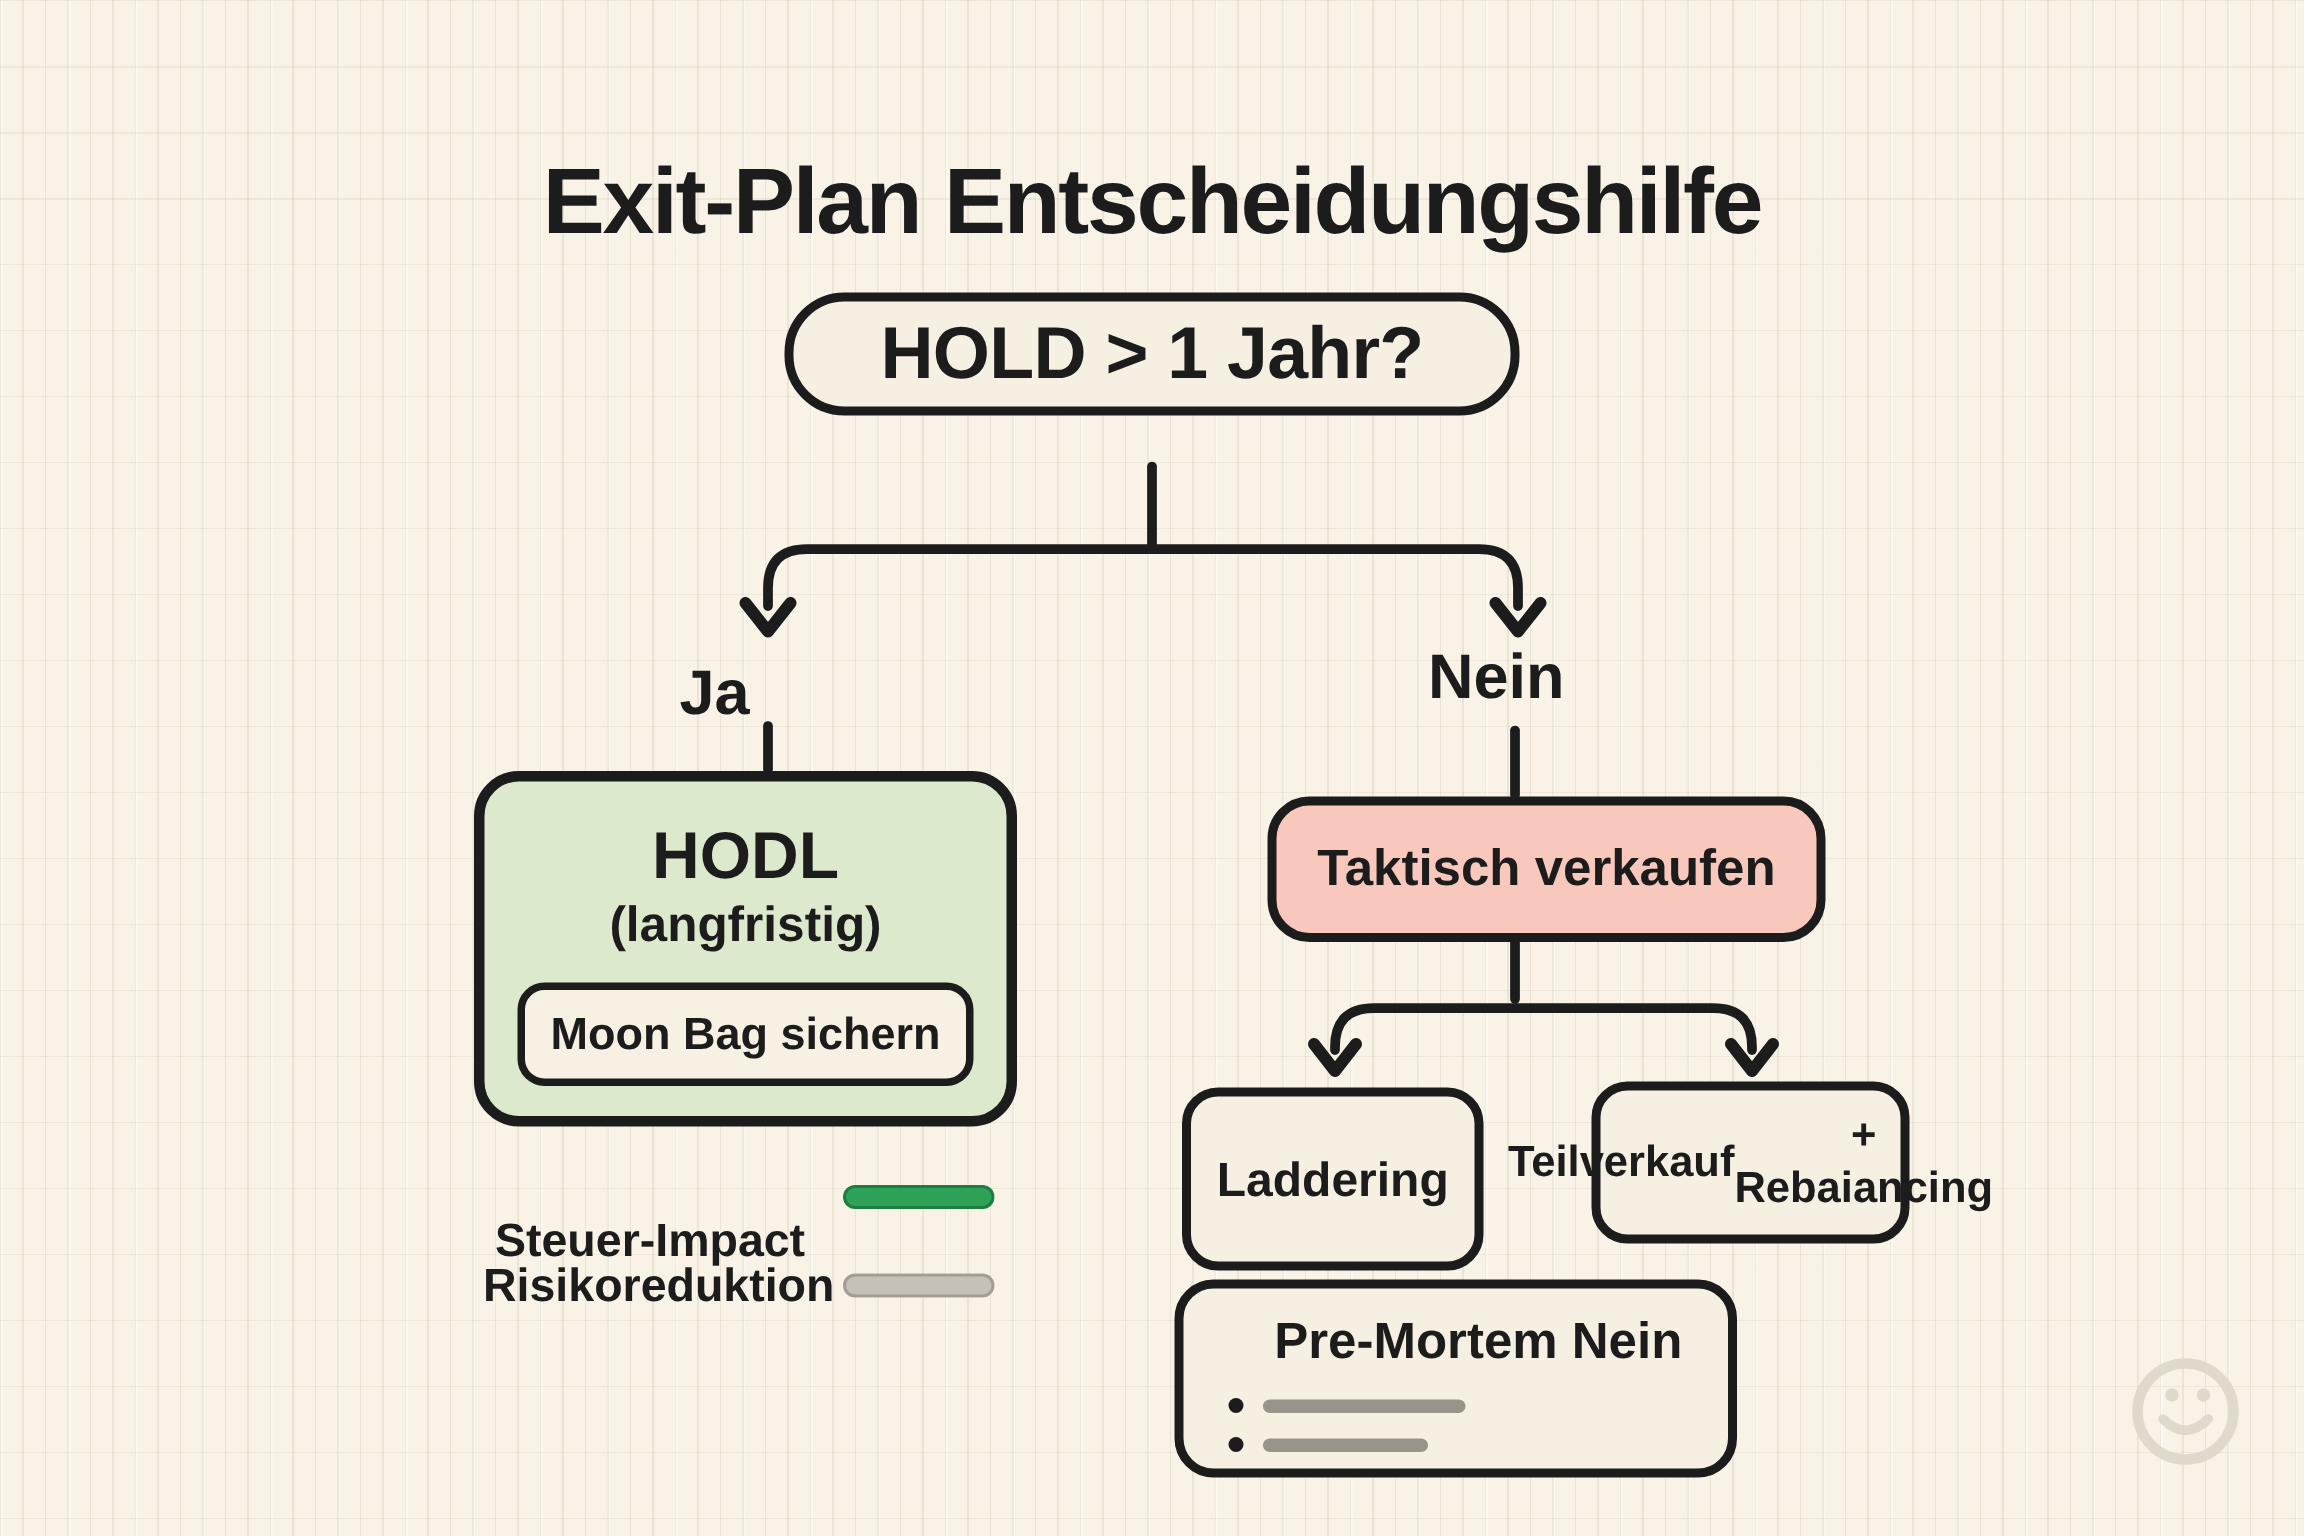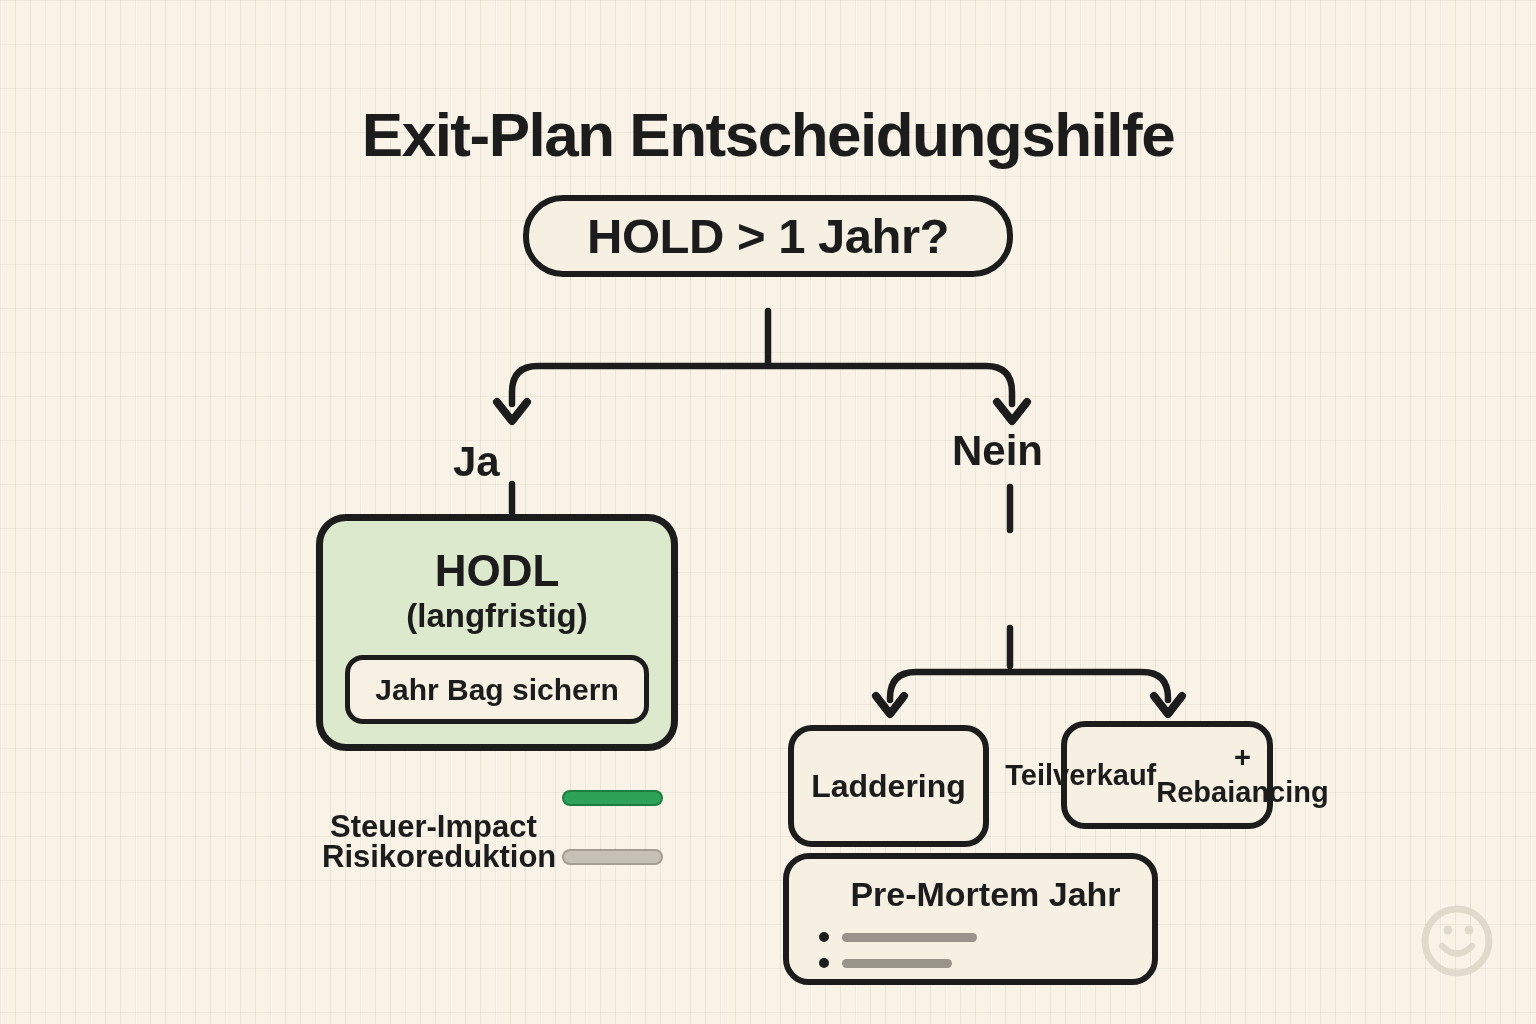--- a/index.html
+++ b/index.html
@@ -210,36 +210,39 @@
     <span>HOLD &gt; 1 Jahr?</span>
   </div>
 
   <div class="branch-label label-ja">Ja</div>
   <div class="branch-label label-nein">Nein</div>
 
   <div class="node hodl-box" style="background: rgb(220, 233, 204);">
     <div class="hodl-title">HODL</div>
     <div class="hodl-subtitle">(langfristig)</div>
     <div class="moonbag-badge">
-      <span>Jahr Bag sichern</span>
+      <span>Moon Bag sichern</span>
     </div>
   </div>
 
+  <div class="node tactical-box" style="background: rgb(249, 200, 189);">
+    <span>Taktisch verkaufen</span>
+  </div>
 
   <div class="node laddering-box">
     <span>Laddering</span>
   </div>
 
   <div class="node rebalancing-box">
     <span>Teilverkauf</span>
     <span>+ Rebaiancing</span>
   </div>
 
   <div class="node premortem-box">
-    <div class="premortem-title">Pre-Mortem Jahr</div>
+    <div class="premortem-title">Pre-Mortem Nein</div>
     <div class="bullet-row r1">
       <span class="bullet-dot"></span>
       <span class="placeholder-bar bar-1"></span>
     </div>
     <div class="bullet-row r2">
       <span class="bullet-dot"></span>
       <span class="placeholder-bar bar-2"></span>
     </div>
   </div>
 

